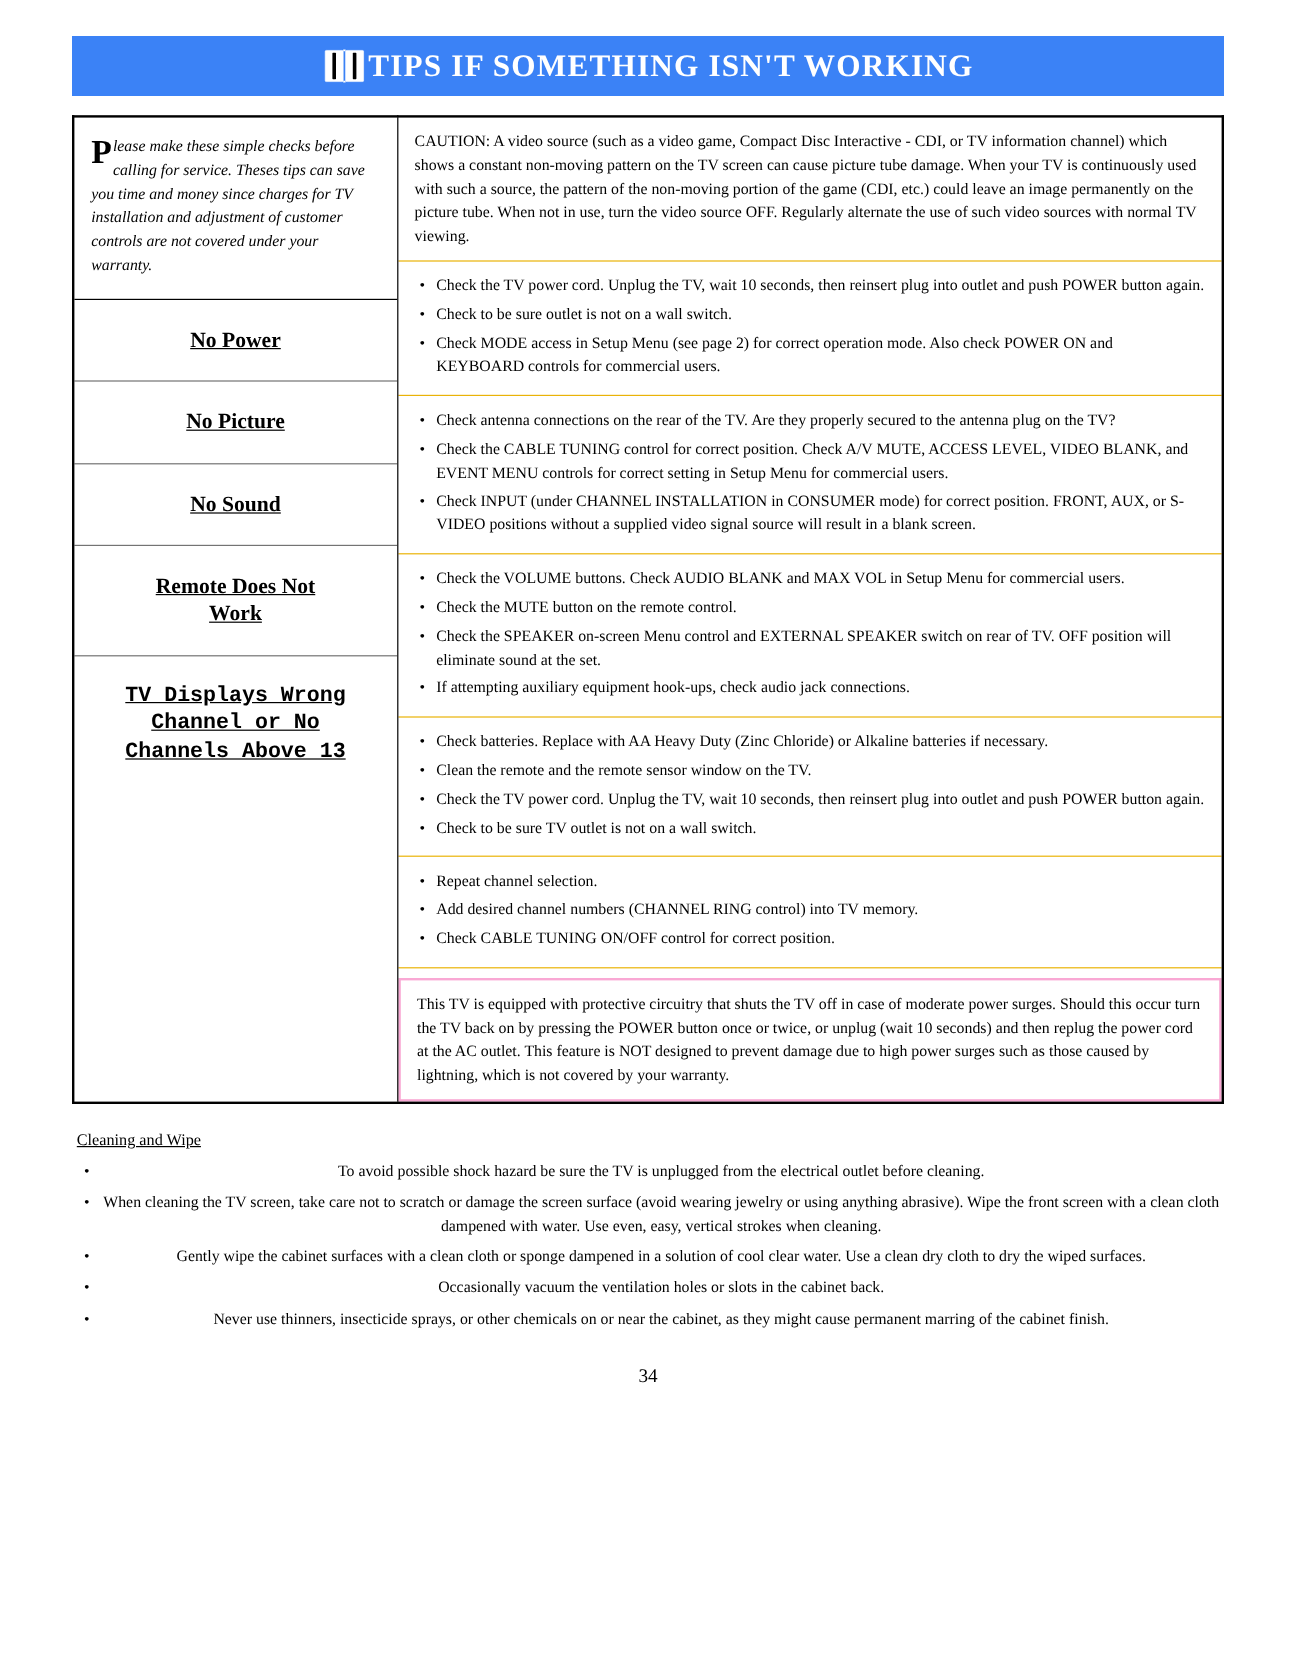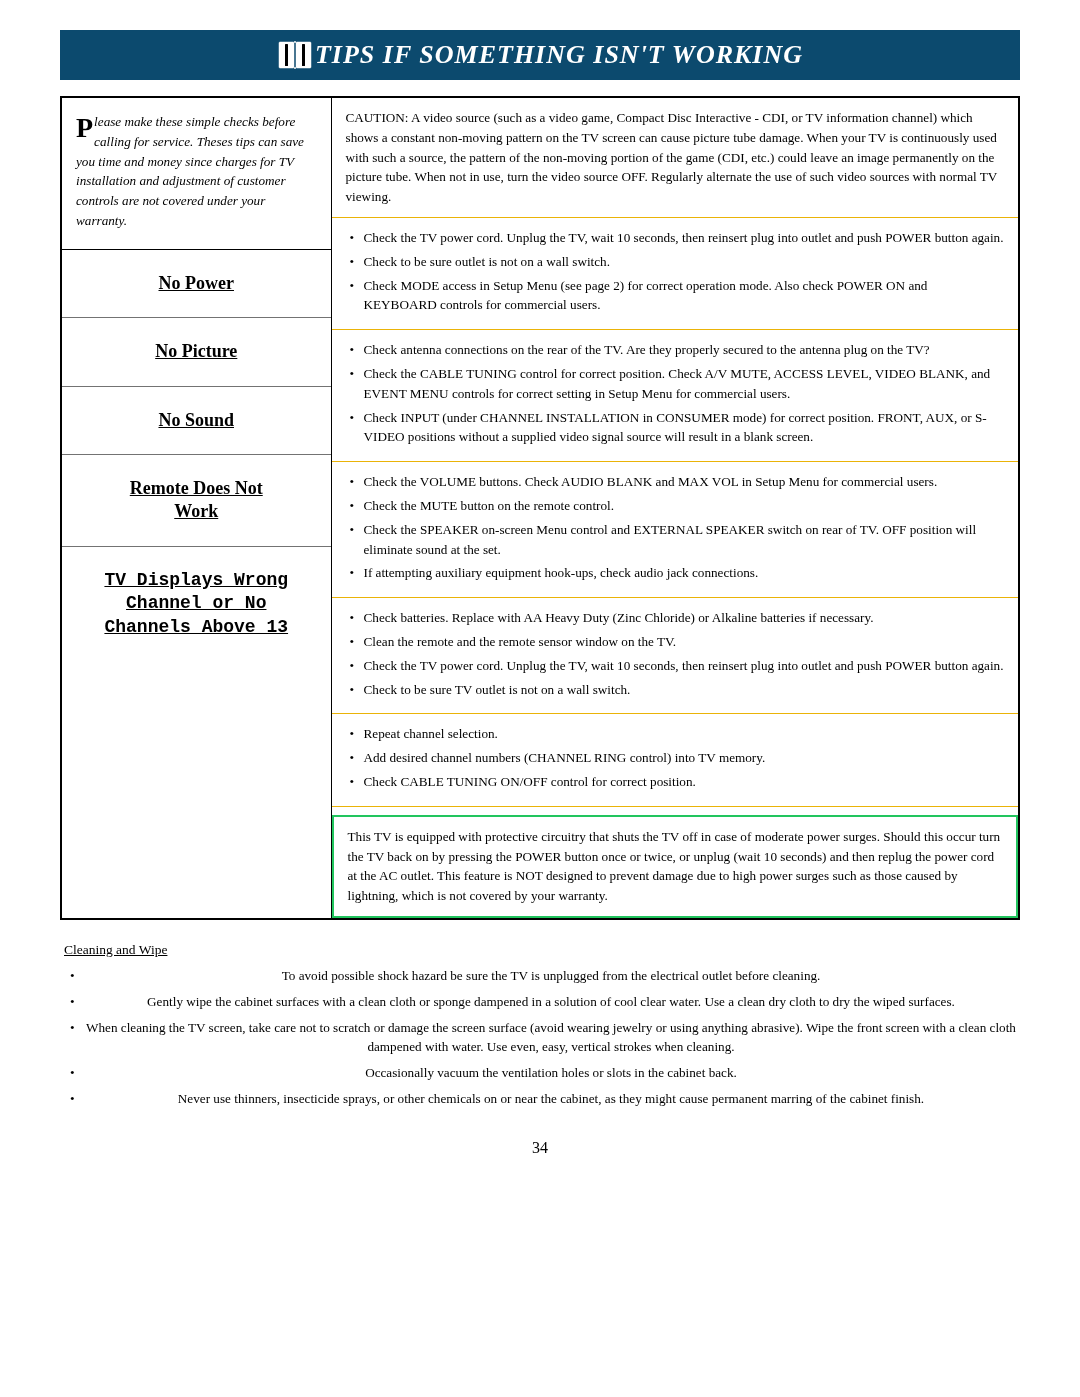--- a/index.html
+++ b/index.html
@@ -15,29 +15,28 @@
 
     .page-wrapper {
       width: 1080px;
       min-height: 1397px;
       background: #fff;
       padding: 30px 60px 40px 60px;
     }
 
     
     .header {
-      background: #0c4a6e;
+      background: #3b82f6;
       color: #fff;
       text-align: center;
       padding: 10px 20px;
       margin-bottom: 16px;
       display: flex;
       align-items: center;
       justify-content: center;
-      font-style: italic;
     }
     .header-icon {
       width: 38px;
       height: 30px;
       flex-shrink: 0;
     }
     .header-title {
       font-size: 26px;
       font-weight: bold;
       font-family: 'Times New Roman', Times, serif;
@@ -132,21 +131,21 @@
     }
 
     .caution-text {
       padding: 10px 14px;
       font-size: 13.2px;
       line-height: 1.5;
     }
 
     
     .power-surge-box {
-      border: 2px solid #22c55e;
+      border: 2px solid #f9a8d4;
       margin: 8px 0 0 0;
       padding: 10px 14px;
       font-size: 13.2px;
       line-height: 1.5;
     }
 
     
     .below-table {
       margin-top: 22px;
       padding: 0 4px;
@@ -285,22 +284,22 @@
         </div>
       </td>
     </tr>
   </tbody>
     </table>
 
   <div class="below-table">
     <div class="cleaning-title">Cleaning and Wipe</div>
     <ul class="cleaning-list">
       <li>To avoid possible shock hazard be sure the TV is unplugged from the electrical outlet before cleaning.</li>
+      <li>When cleaning the TV screen, take care not to scratch or damage the screen surface (avoid wearing jewelry or using anything abrasive).  Wipe the front screen with a clean cloth dampened with water.  Use even, easy, vertical strokes when cleaning.</li>
       <li>Gently wipe the cabinet surfaces with a clean cloth or sponge dampened in a solution of cool clear water.  Use a clean dry cloth to dry the wiped surfaces.</li>
-      <li>When cleaning the TV screen, take care not to scratch or damage the screen surface (avoid wearing jewelry or using anything abrasive).  Wipe the front screen with a clean cloth dampened with water.  Use even, easy, vertical strokes when cleaning.</li>
       <li>Occasionally vacuum the ventilation holes or slots in the cabinet back.</li>
       <li>Never use thinners, insecticide sprays, or other chemicals on or near the cabinet, as they might cause permanent marring of the cabinet finish.</li>
     </ul>
   </div>
 
   <div class="page-number">34</div>
 
 </div>
 
 </body></html>

